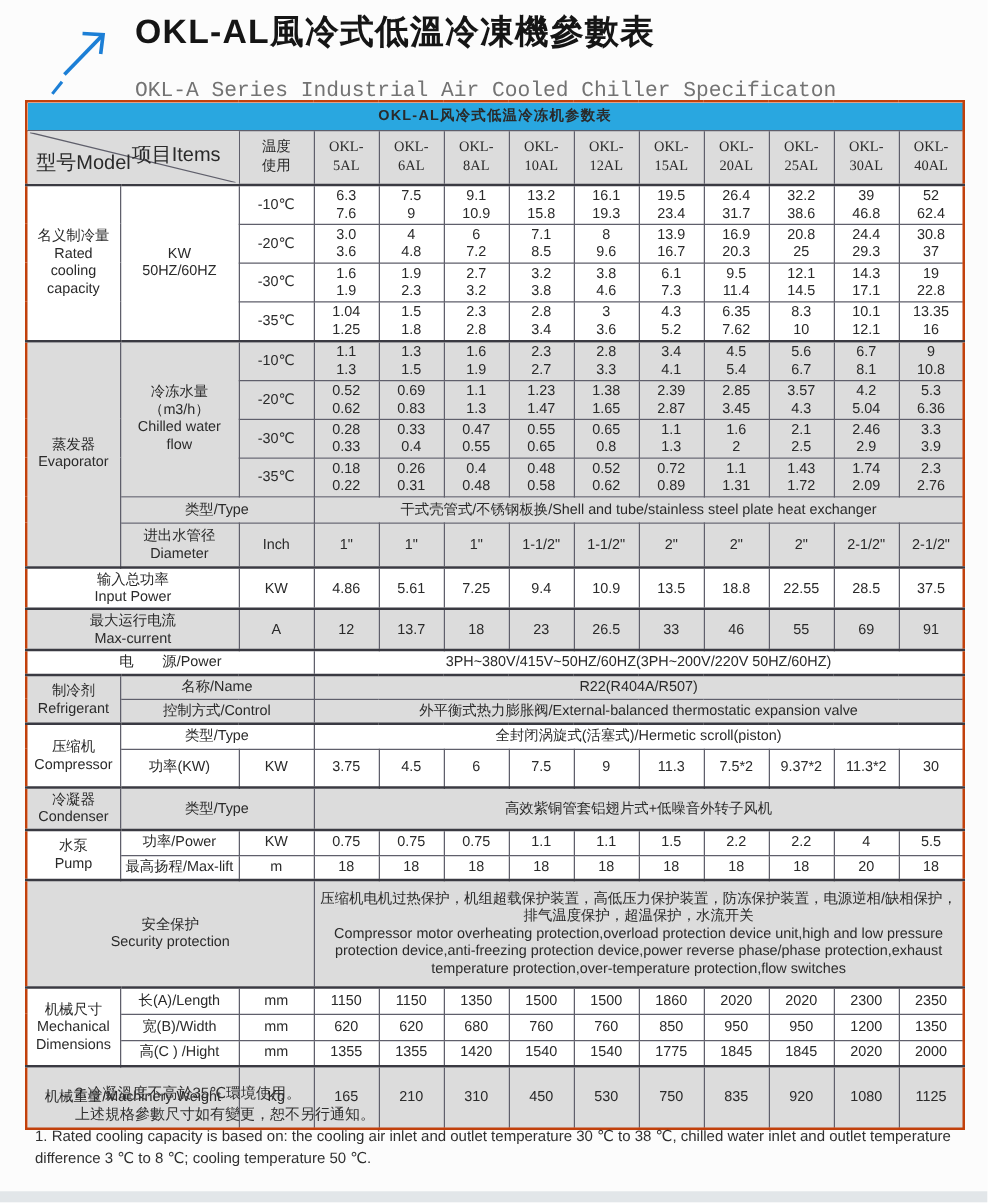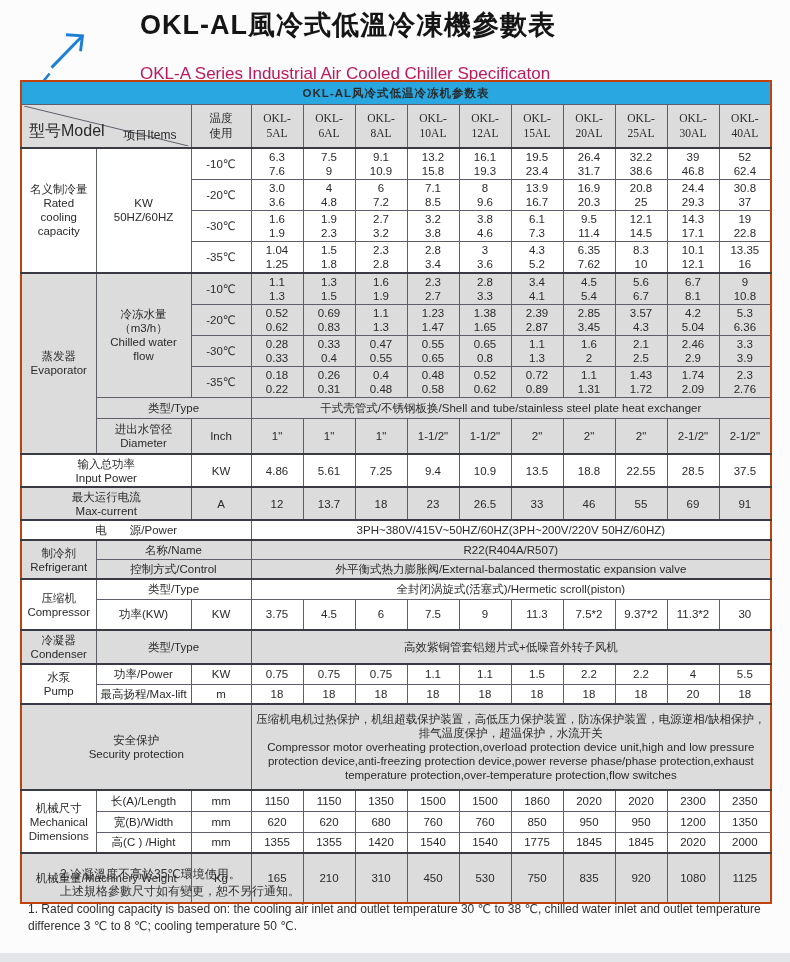--- a/index.html
+++ b/index.html
@@ -6,25 +6,25 @@
   .page{
     position:relative;
     width:790px;height:962px;
     background:#fcfcfc;
     font-family:"Liberation Sans","DejaVu Sans",sans-serif;
     color:#222;
     overflow:hidden;
   }
   .page-edge-bottom{position:absolute;left:0;bottom:0;width:100%;height:9px;background:#e2e6e9;}
   
-  .doc-header{position:absolute;left:38px;top:8px;display:flex;align-items:flex-end;gap:32px;}
+  .doc-header{position:absolute;left:38px;top:8px;display:flex;align-items:center;}
   .logo{width:58px;height:58px;margin-top:4px;flex:0 0 auto;}
   .titles{margin-left:12px;}
   .title-zh{font-size:27px;font-weight:bold;color:#151515;letter-spacing:1px;line-height:34px;}
-  .title-en{font-size:17px;color:#be185d;line-height:24px;margin-top:20px;}
+  .title-en{font-size:17px;color:#737373;line-height:24px;margin-top:20px;font-family:Liberation Mono, monospace;}
   
   table.spec{
     position:absolute;left:20px;top:80px;
     width:750px;border-collapse:collapse;table-layout:fixed;
     border:2px solid #c2410c;
     background:#ffffff;
   }
   table.spec td{
     border:1px solid #5f5f6b;
     text-align:center;vertical-align:middle;
@@ -45,21 +45,21 @@
   td.cat{font-size:11.5px;}
   td.lbl{font-size:11.5px;}
   td.tval{font-size:11.5px;}
   td.sec-text{text-align:left;padding:3px 6px;font-size:11.5px;line-height:1.32;margin-left:39px;}
   tr.sec td{border-top:2px solid #3a3a42;}
   
   td.diag{background:#dcdcdc;position:relative;padding:0;}
   .diag-wrap{position:relative;width:100%;height:100%;min-height:40px;}
   .diag-svg{position:absolute;left:0;top:0;width:100%;height:100%;}
   .diag-model{position:absolute;left:5px;bottom:5px;font-size:16px;}
-  .diag-items{position:absolute;right:12px;top:22px;font-size:12px;text-align:right;}
+  .diag-items{position:absolute;right:12px;top:9px;font-size:16px;text-align:right;}
   
   .notes{position:absolute;left:28px;top:866px;width:740px;font-size:12px;color:#303030;line-height:1.45;}
   .notes .ind{padding-left:32px;}
   .notes div{white-space:normal;}
 </style>
 </head>
 <body>
 
 <div class="page">
 

